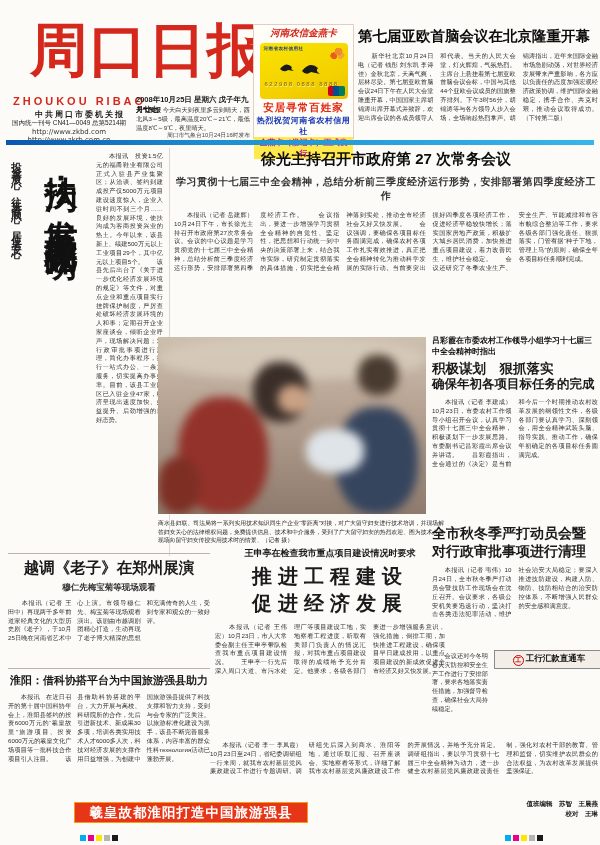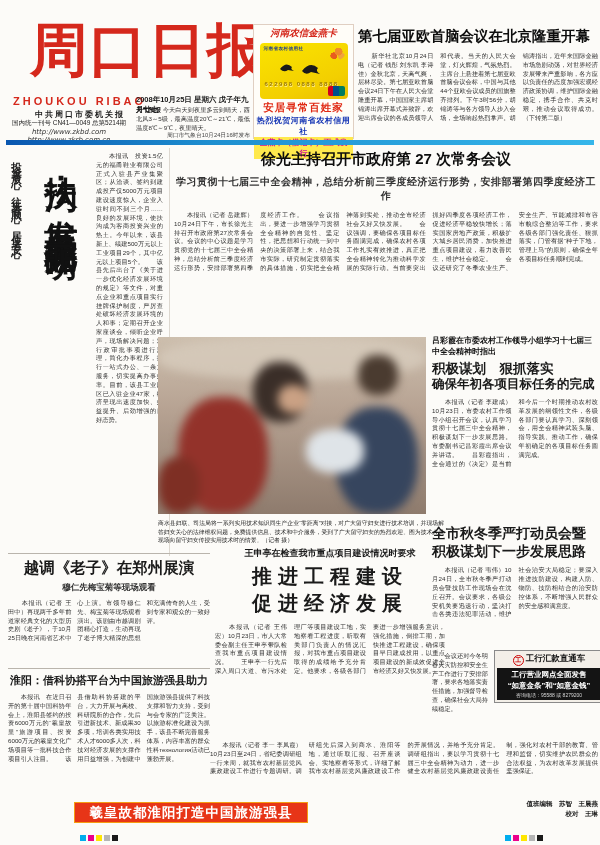--- a/index.html
+++ b/index.html
@@ -11,21 +11,21 @@
   .cols3{column-count:3;column-gap:7px;}
   .cols4{column-count:4;column-gap:7px;}
   .cols5{column-count:5;column-gap:7px;}
 
   
   .mast-title{font-family:"Liberation Serif",serif;font-weight:bold;font-size:58px;line-height:1;
               letter-spacing:1px;white-space:nowrap;}
   .mast-pinyin{font-weight:bold;font-size:11px;letter-spacing:3px;color:#d5281c;white-space:nowrap;}
   .mast-organ{font-weight:bold;font-size:8px;letter-spacing:2px;text-align:right;}
   .mast-issue{font-size:6.5px;text-align:center;color:#222;}
-  .mast-url{font-family:"DejaVu Sans",sans-serif;font-size:7px;text-align:center;color:#333;font-style:italic;}
+  .mast-url{font-family:"DejaVu Sans",sans-serif;font-size:7px;text-align:center;color:#333;}
   .dateline{font-size:7.5px;font-weight:bold;}
   .weather{font-size:6.2px;line-height:1.45;text-align:justify;color:#333;}
   .weather b{font-weight:bold;color:#111;}
   .weather-issue{font-size:5.8px;text-align:right;color:#444;}
   .divider{background:linear-gradient(90deg,#0a57b0,#1e8fd0 35%,#36b6ea);}
 
   
   .adbox{border:1px solid #e0cfc2;background:#fffdf8;text-align:center;}
   .ad-script{font-family:"Liberation Serif",serif;font-style:italic;font-weight:bold;
              font-size:9.5px;color:#d5281c;padding-top:2px;}
@@ -157,33 +157,28 @@
 
   <div class="abs" style="left:432px;top:336px;width:166px;">
     <div class="kicker">吕彩霞在市委农村工作领导小组学习十七届三中全会精神时指出</div>
     <div class="hl-jiji" style="margin-top:3px;">积极谋划　狠抓落实</div>
     <div class="hl-jiji" style="font-size:12.5px;">确保年初各项目标任务的完成</div>
     <div class="body-text cols2" style="height:112px;margin-top:5px;">　　本报讯（记者 李建成）10月23日，市委农村工作领导小组召开会议，认真学习贯彻十七届三中全会精神，积极谋划下一步发展思路。市委副书记吕彩霞出席会议并讲话。　　吕彩霞指出，全会通过的《决定》是当前和今后一个时期推动农村改革发展的纲领性文件，各级各部门要认真学习、深刻领会，用全会精神武装头脑、指导实践、推动工作，确保年初确定的各项目标任务圆满完成。</div>
   </div>
 
   <div class="abs" style="left:432px;top:524px;width:166px;">
     <div class="hl-yanda">全市秋冬季严打动员会暨</div>
-    <div class="hl-yanda">积极谋划下一步发展思路</div>
+    <div class="hl-yanda">对行政审批事项进行清理</div>
     <div class="body-text cols2" style="height:80px;margin-top:6px;">　　本报讯（记者 韦伟）10月24日，全市秋冬季严打动员会暨技防工作现场会在沈丘召开。会议要求，各级公安机关要迅速行动，坚决打击各类违法犯罪活动，维护社会治安大局稳定；要深入推进技防建设，构建人防、物防、技防相结合的治安防控体系，不断增强人民群众的安全感和满意度。</div>
   </div>
   <div class="abs body-text" style="left:432px;top:652px;width:56px;height:82px;">　　会议还对今冬明春火灾防控和安全生产工作进行了安排部署，要求各地落实责任措施，加强督导检查，确保社会大局持续稳定。</div>
 
   <div class="abs icbc" style="left:494px;top:650px;width:104px;">
     <div class="icbc-head">
       <span class="icbc-circ">工</span><span>工行汇款直通车</span>
-    </div>
-    <div class="icbc-black">
-      <div class="l1">工行营业网点全面发售</div>
-      <div class="l2">“如意金条”和“如意金钱”</div>
-      <div class="l3">咨询电话：95588 或 8279200</div>
     </div>
   </div>
 
   <div class="abs" style="left:215px;top:547px;width:230px;">
     <div class="kick-tuijin">王申亭在检查我市重点项目建设情况时要求</div>
     <div class="hl-tuijin" style="margin-top:3px;">推进工程建设</div>
     <div class="hl-tuijin">促进经济发展</div>
     <div class="body-text cols3" style="height:104px;margin-top:6px;">　　本报讯（记者 王伟宏）10月23日，市人大常委会副主任王申亭带队检查我市重点项目建设情况。　　王申亭一行先后深入周口大道、市污水处理厂等项目建设工地，实地察看工程进度，听取有关部门负责人的情况汇报，对我市重点项目建设取得的成绩给予充分肯定。他要求，各级各部门要进一步增强服务意识，强化措施，倒排工期，加快推进工程建设，确保项目早日建成投用，以重点项目建设的新成效促进全市经济又好又快发展。</div>
   </div>
 

